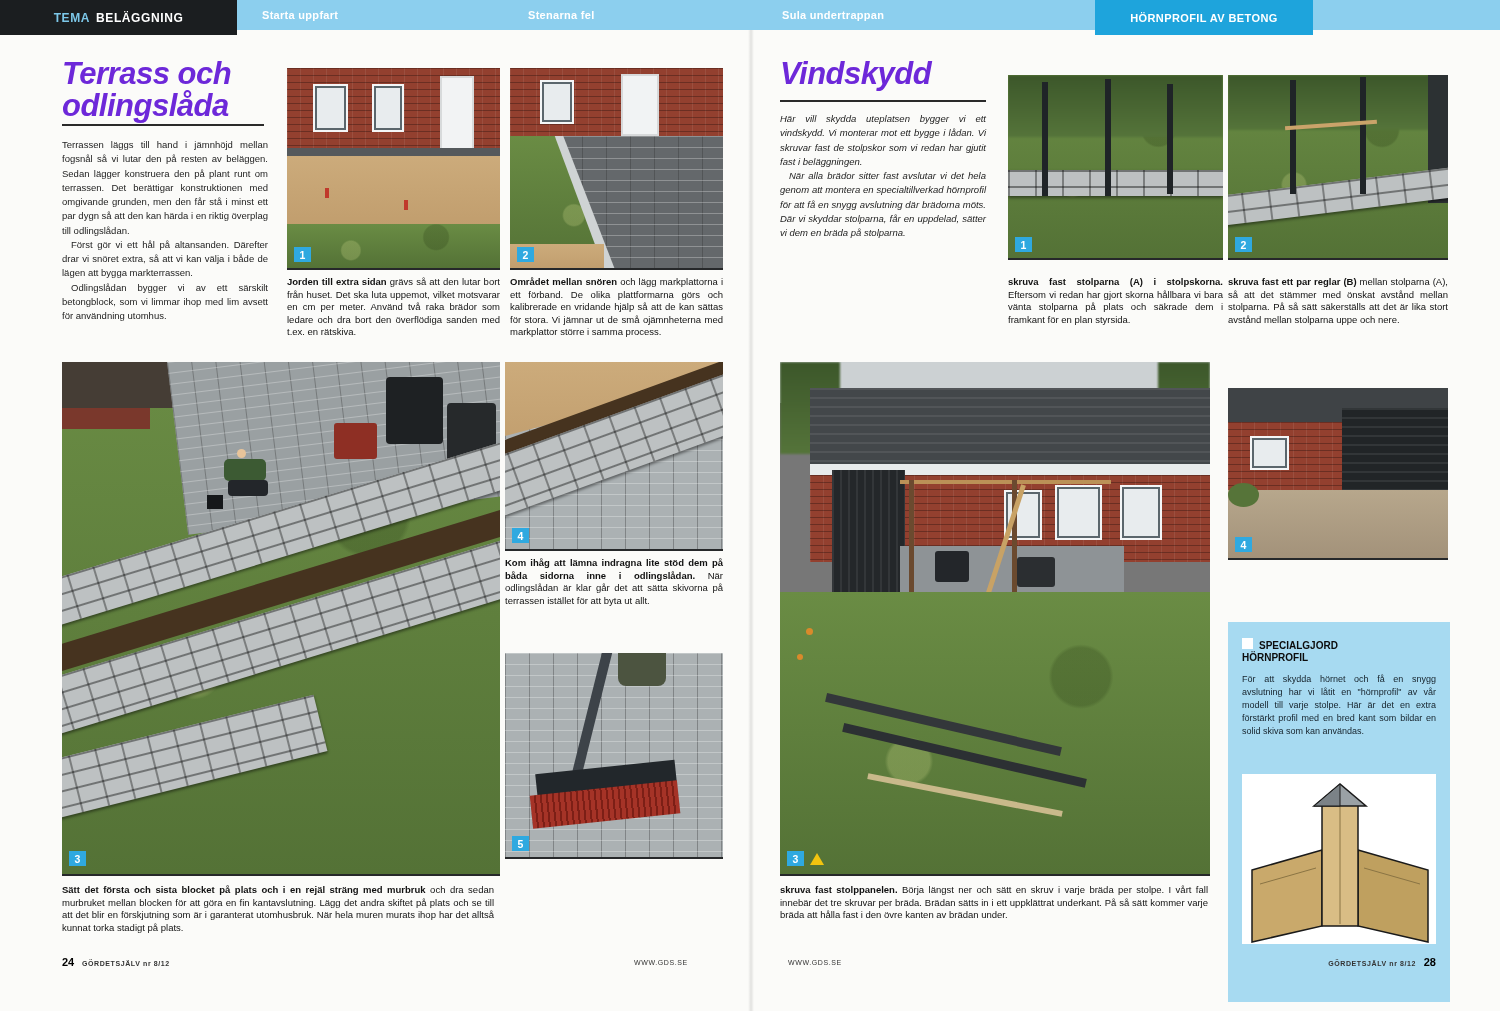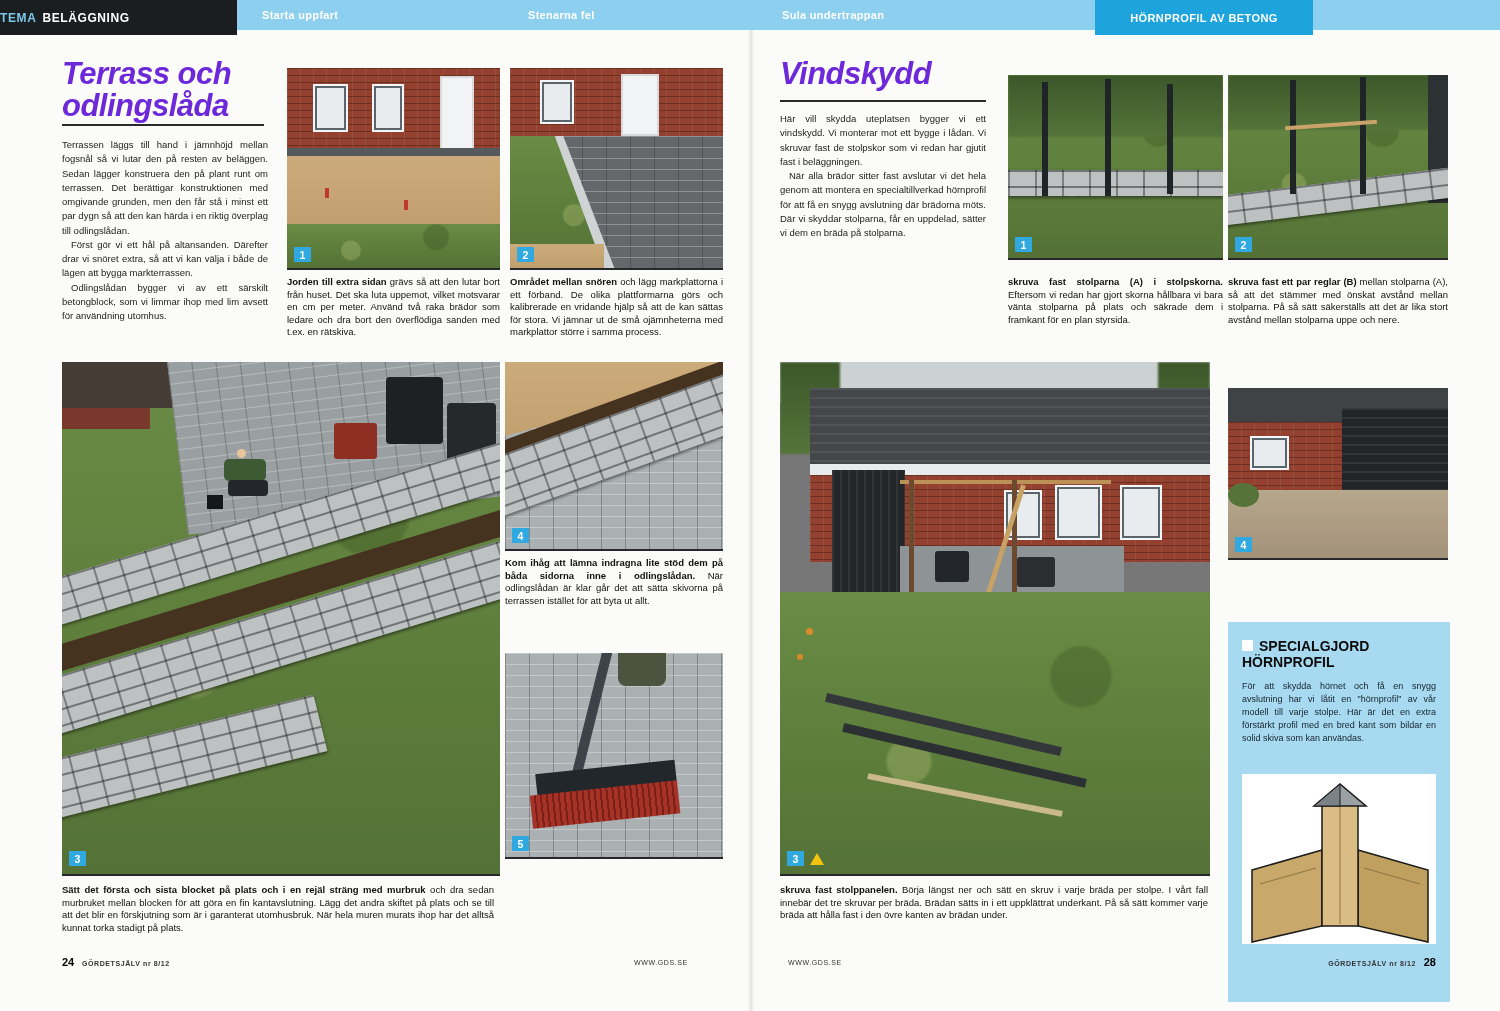--- a/index.html
+++ b/index.html
@@ -3,21 +3,21 @@
 <meta charset="utf-8">
 <style>
   html,body{margin:0;padding:0;}
   body{width:1500px;height:1011px;position:relative;background:#fbfbf9;
        font-family:"Liberation Sans",sans-serif;color:#1a1a1a;overflow:hidden;}
   #spread{position:absolute;inset:0;}
 
   
   .navbar{position:absolute;left:0;top:0;width:1500px;height:30px;background:#8ccfee;}
   .nav-black{position:absolute;left:0;top:0;width:237px;height:35px;background:#1b1e20;
-             display:flex;align-items:center;justify-content:flex-start;gap:6px;
+             display:flex;align-items:center;justify-content:center;gap:6px;
              color:#fff;font-size:12px;font-weight:bold;letter-spacing:.6px;}
   .nav-black .pre{color:#7cc7e8;}
   .nav-tab{position:absolute;top:0;height:30px;display:flex;align-items:center;
            color:#fff;font-size:11px;font-weight:bold;letter-spacing:.3px;}
   .nav-active{position:absolute;left:1095px;top:0;width:218px;height:35px;background:#1ea4dc;
               display:flex;align-items:center;justify-content:center;color:#fff;
               font-size:11px;font-weight:bold;letter-spacing:.4px;}
 
   
   .h1{position:absolute;font-size:31px;font-weight:800;letter-spacing:-.5px;line-height:1.02;color:#6d28d9;font-style:italic;}
@@ -59,21 +59,21 @@
           box-shadow:0 2px 3px rgba(0,0,0,.45);}
   .soil{background:#46331f;}
   .sand{background:linear-gradient(180deg,#ccab7b,#c19e6e);}
   .treeline{background:linear-gradient(180deg,#3c572a,#55743a);filter:blur(1px);}
   .plank-v{background-image:repeating-linear-gradient(90deg,rgba(255,255,255,.07) 0 2px,transparent 2px 8px);}
   .plank-h{background-image:repeating-linear-gradient(180deg,rgba(255,255,255,.08) 0 2px,transparent 2px 9px);}
   .window{background:#e8ecee;border:2px solid #f4f6f7;box-shadow:inset 0 0 0 2px #5b666c;}
 
   
   .bluebox{position:absolute;left:1228px;top:622px;width:222px;height:380px;background:#a7daf1;}
-  .bluebox .bb-title{padding:16px 14px 0 14px;font-size:14px;font-weight:800;line-height:1.15;color:#0c0c0c;}
+  .bluebox .bb-title{padding:16px 14px 0 14px;font-size:10px;font-weight:800;line-height:1.15;color:#0c0c0c;}
   .bullet{display:inline-block;width:11px;height:11px;background:#fff;margin-right:6px;}
   .bluebox .bb-body{padding:10px 14px 0 14px;font-size:9px;line-height:1.45;text-align:justify;color:#15222b;}
   .panel{position:absolute;left:14px;top:152px;width:194px;height:170px;background:#fff;}
 
   
   .folio{position:absolute;font-size:7px;letter-spacing:.6px;color:#333;font-weight:bold;}
   .folio .pg{font-size:11px;font-weight:800;color:#000;letter-spacing:0;}
   .gutter{position:absolute;left:748px;top:30px;width:6px;height:981px;
           background:linear-gradient(90deg,transparent,rgba(0,0,0,.10),transparent);}
 </style>
@@ -181,21 +181,21 @@
   </div>
 
   <div class="folio" style="left:62px;top:956px;">
     <span class="pg">24</span>&nbsp;&nbsp;
     <span>GÖRDETSJÄLV  nr 8/12</span>
   </div>
   <div class="folio" style="left:634px;top:959px;font-weight:normal;">WWW.GDS.SE</div>
 
   <div class="h1" style="left:780px;top:58px;width:240px;">Vindskydd</div>
   <div class="rule" style="left:780px;top:100px;width:206px;"></div>
-  <div class="intro" style="left:780px;top:112px;width:206px;">
+  <div class="intro" style="left:780px;top:112px;width:206px;font-style:italic;">
     <p>Här vill skydda uteplatsen bygger vi ett vindskydd. Vi monterar mot ett bygge i lådan. Vi skruvar fast de stolpskor som vi redan har gjutit fast i beläggningen.</p>
     <p>När alla brädor sitter fast avslutar vi det hela genom att montera en specialtillverkad hörnprofil för att få en snygg avslutning där brädorna möts. Där vi skyddar stolparna, får en uppdelad, sätter vi dem en bräda på stolparna.</p>
   </div>
 
   <div class="photo grass" style="left:1008px;top:75px;width:215px;height:183px;">
     <div class="treeline" style="left:0;top:0;width:100%;height:34%;"></div>
     <div class="blocks" style="left:0;top:52%;width:100%;height:26px;"></div>
     <div style="left:16%;top:4%;width:6px;height:62%;background:#1f2427;"></div>
     <div style="left:45%;top:2%;width:6px;height:64%;background:#1f2427;"></div>
     <div style="left:74%;top:5%;width:6px;height:60%;background:#1f2427;"></div>

